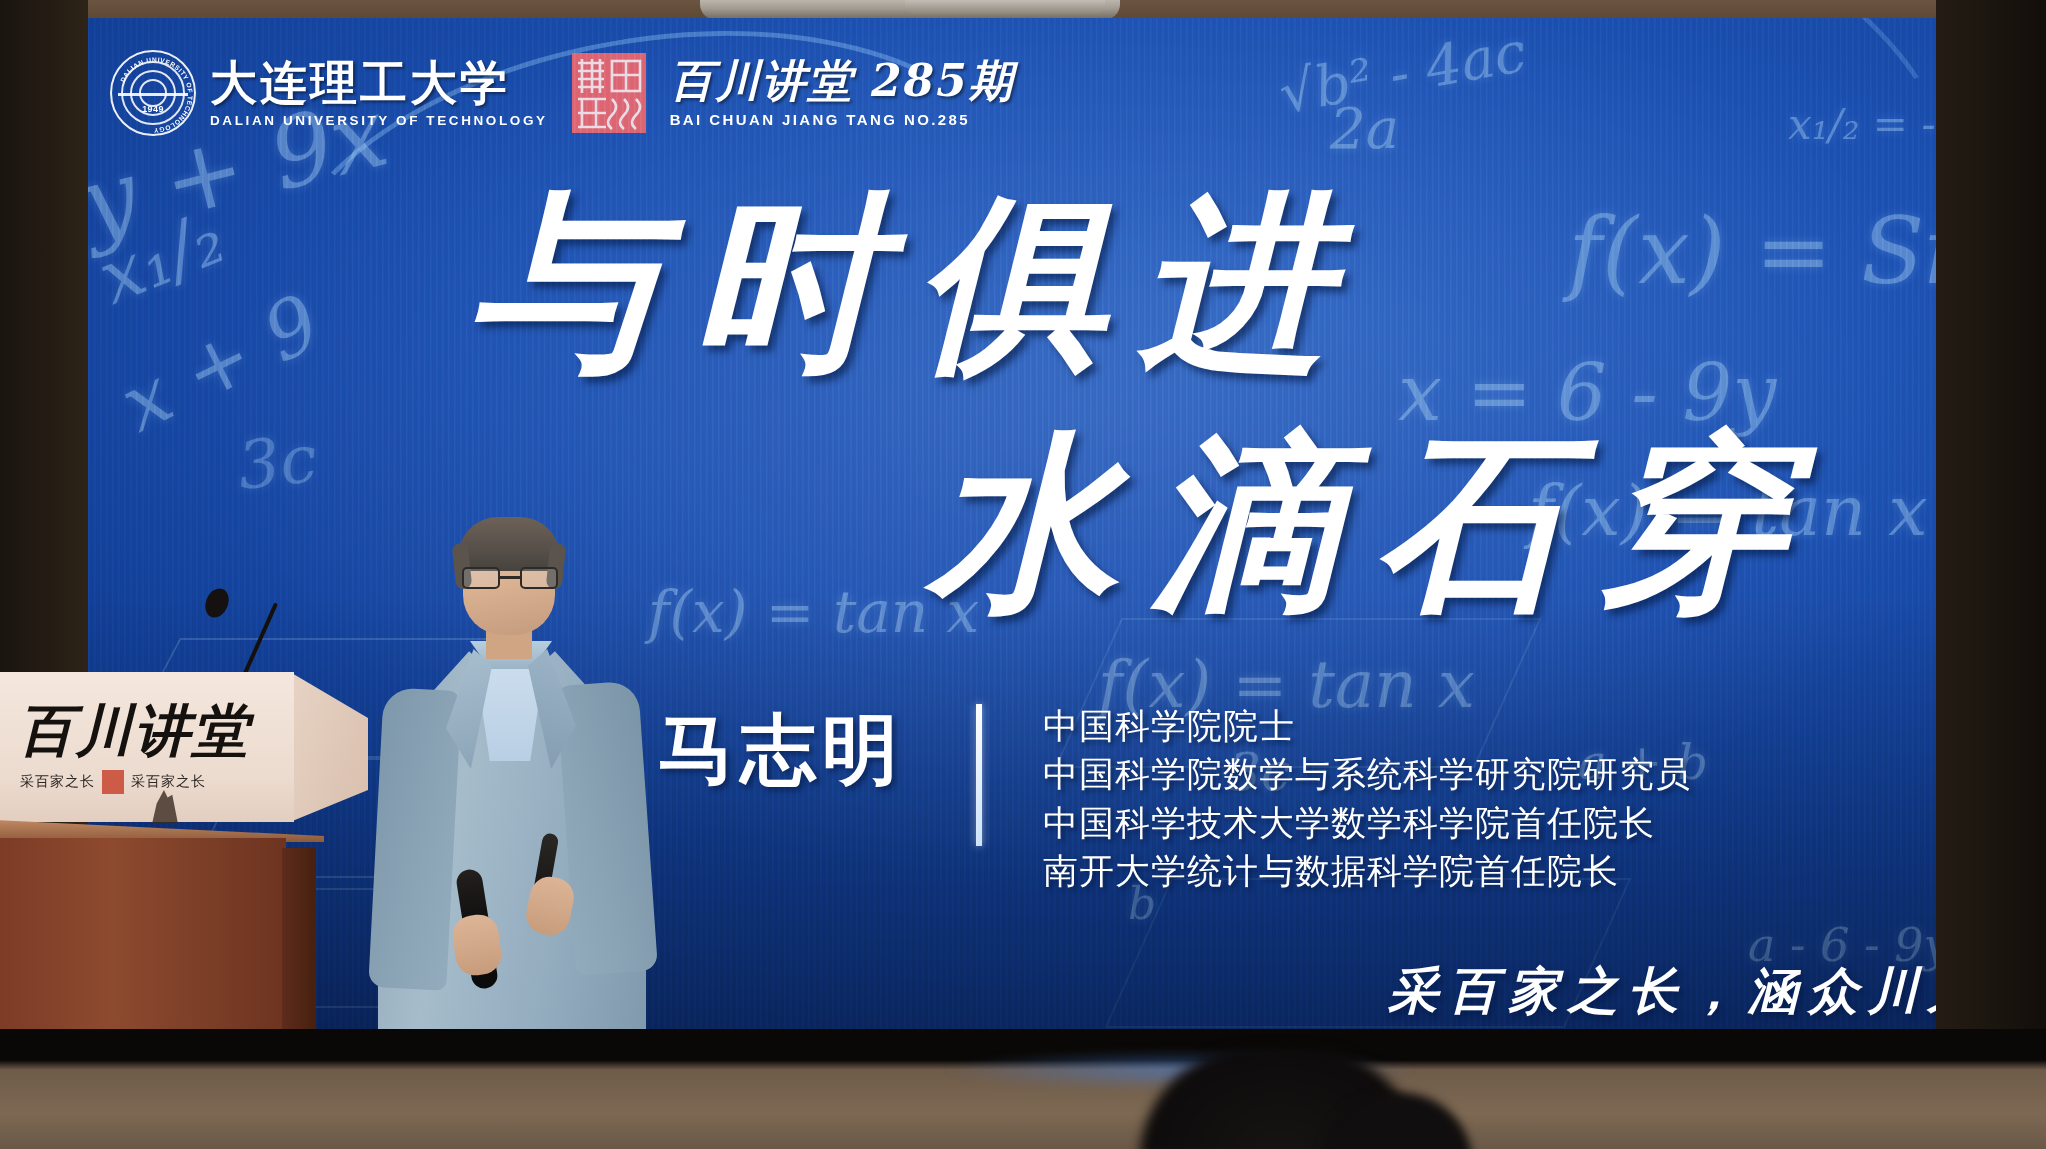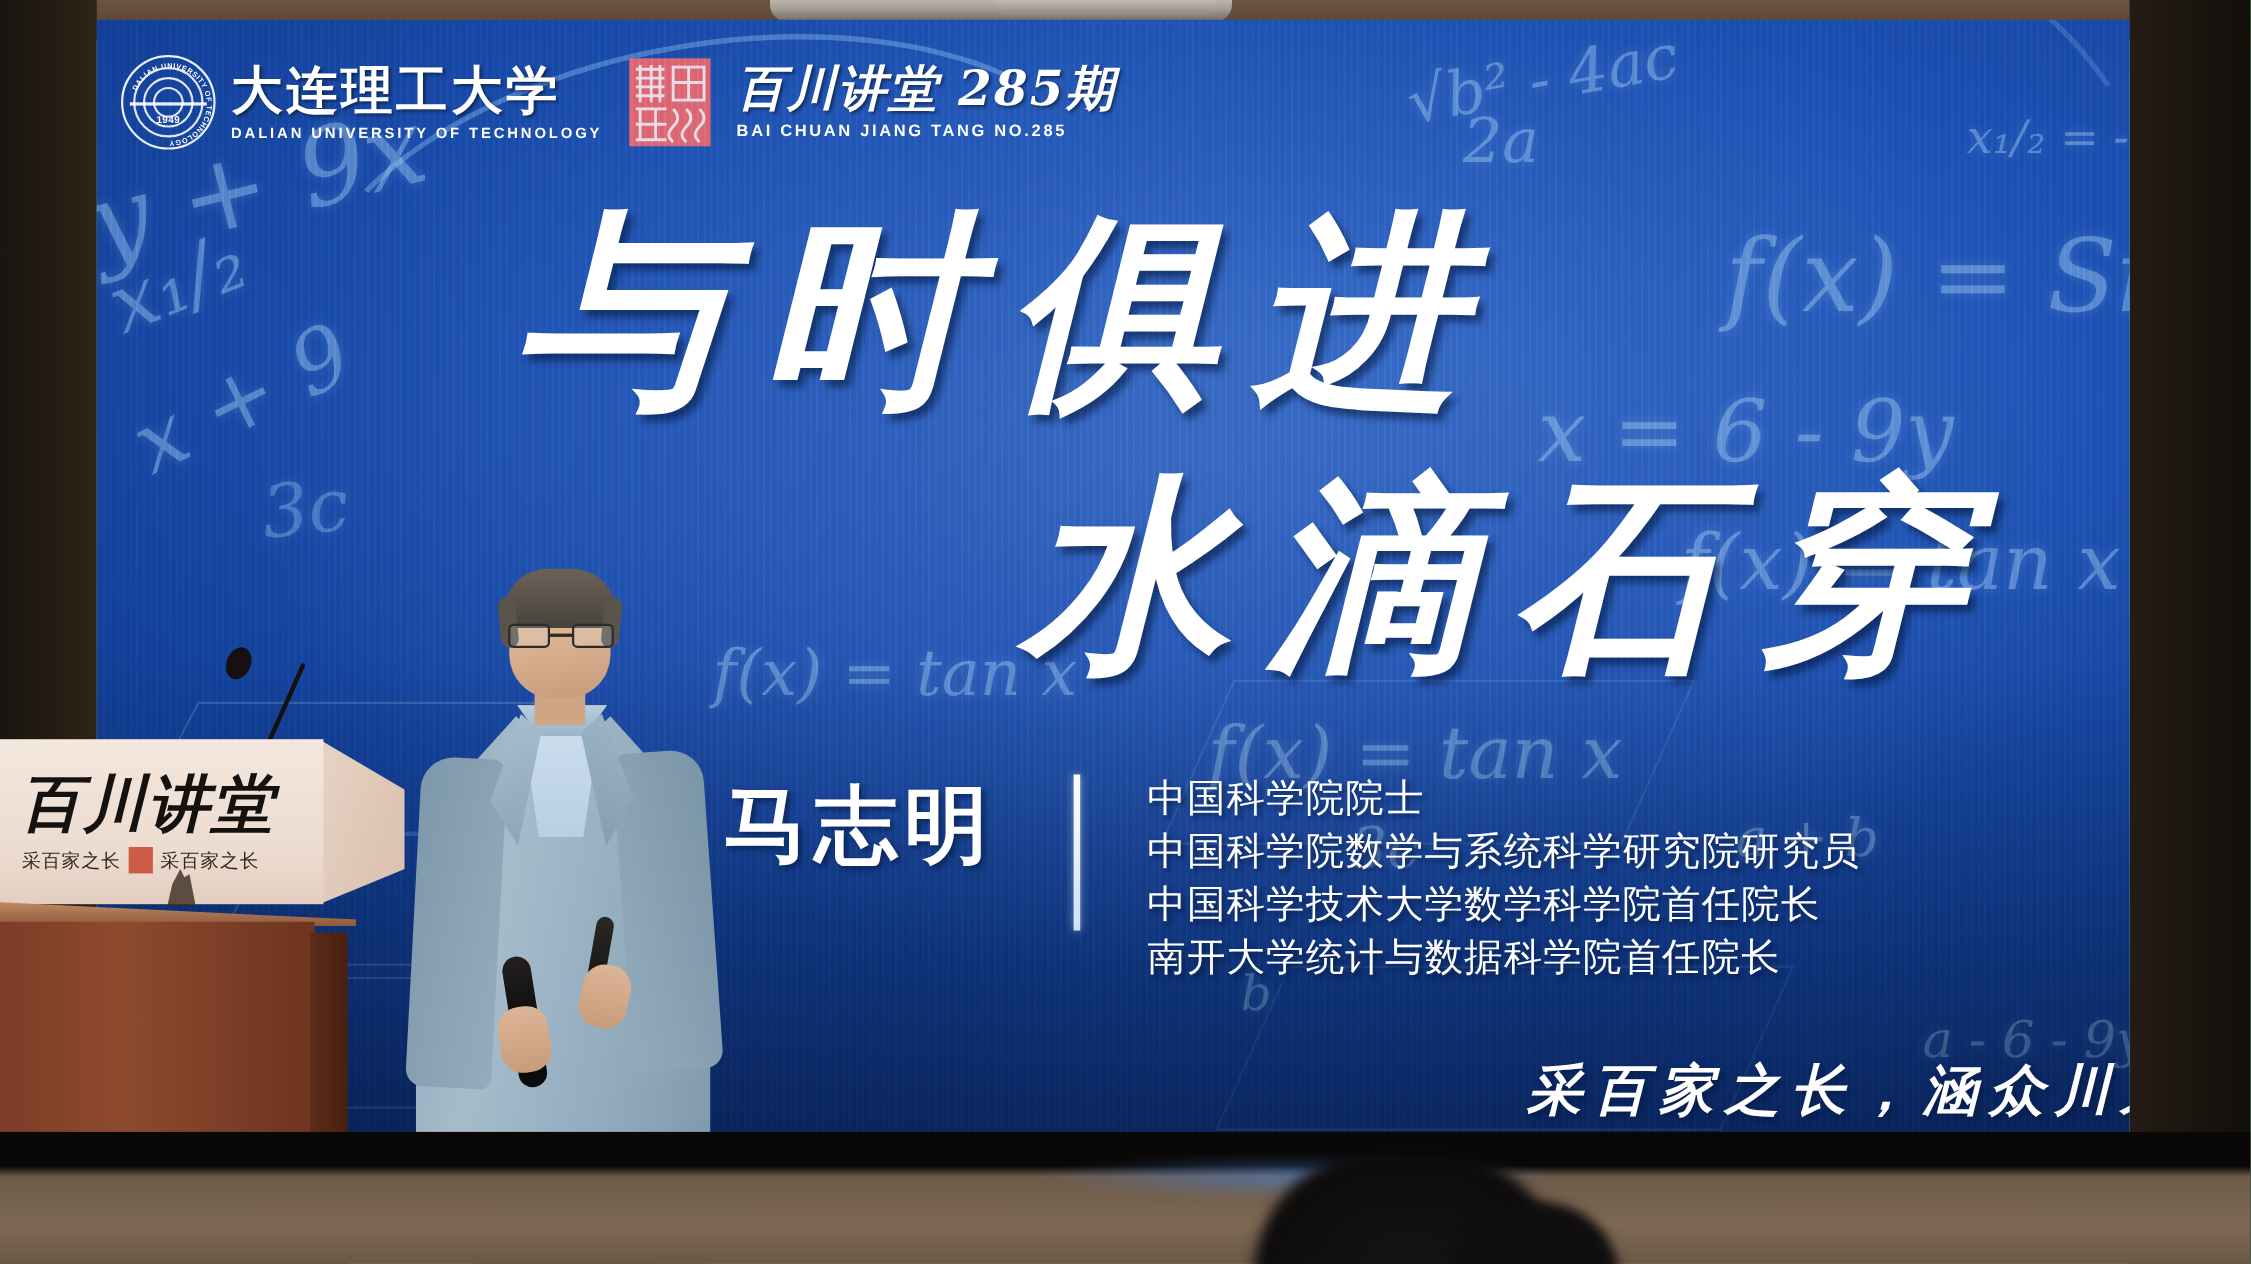--- a/index.html
+++ b/index.html
@@ -2,21 +2,21 @@
 <html><head>
 <meta charset="utf-8">
 <title>Bai Chuan Jiang Tang No.285</title>
 <style>
   html,body{margin:0;padding:0;background:#000;}
   *{box-sizing:border-box;}
   body{font-family:"Liberation Sans",sans-serif;}
 
   #stage{
     position:relative;width:2046px;height:1149px;overflow:hidden;
-    background:#86efac;
+    background:#6d28d9;
   }
 
   
   .wall-top{
     position:absolute;left:0;top:0;width:100%;height:36px;
     background:linear-gradient(180deg,#6b5540 0%,#5c4734 60%,#473628 100%);
   }
   .wall-left{
     position:absolute;left:0;top:0;width:88px;height:1149px;
     background:linear-gradient(90deg,#1a1510 0%,#241c14 55%,#2e2418 100%);
@@ -155,21 +155,21 @@
   }
   .pod-body2{
     position:absolute;left:288px;top:176px;width:34px;height:301px;
     background:linear-gradient(90deg,#5e2c1b,#47200f);
   }
   .pod-cn{
     position:absolute;left:24px;top:22px;color:#14110e;font-size:56px;font-weight:bold;
     font-style:italic;font-family:"DejaVu Serif",serif;letter-spacing:2px;white-space:nowrap;
   }
   .pod-sub{position:absolute;left:26px;top:98px;width:250px;display:flex;align-items:center;gap:7px;}
-  .pod-sub span{color:#2d2723;font-size:17px;letter-spacing:1px;white-space:nowrap;}
+  .pod-sub span{color:#2d2723;font-size:14px;letter-spacing:1px;white-space:nowrap;}
   .pod-seal{width:22px;height:24px;background:#c8452f;opacity:.85;flex:0 0 auto;}
   .pod-rock{
     position:absolute;left:158px;top:118px;width:26px;height:34px;background:#3a2a20;
     clip-path:polygon(46% 0,60% 22%,78% 14%,100% 100%,0 100%,18% 40%);
     opacity:.8;
   }
   .mic-stem{position:absolute;left:246px;top:-76px;width:4px;height:84px;
     background:#14100d;transform:rotate(24deg);transform-origin:bottom center;border-radius:2px;}
   .mic-head{position:absolute;left:212px;top:-84px;width:22px;height:30px;border-radius:50%;
     background:#141110;transform:rotate(22deg);}

